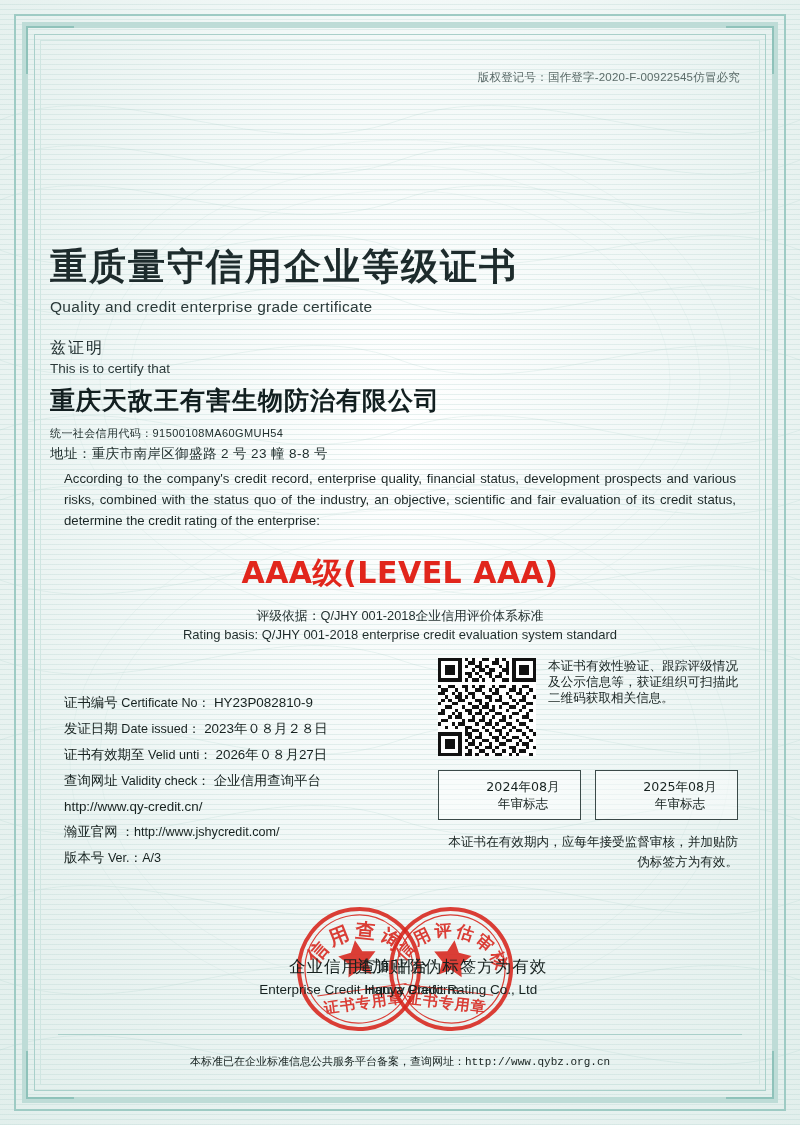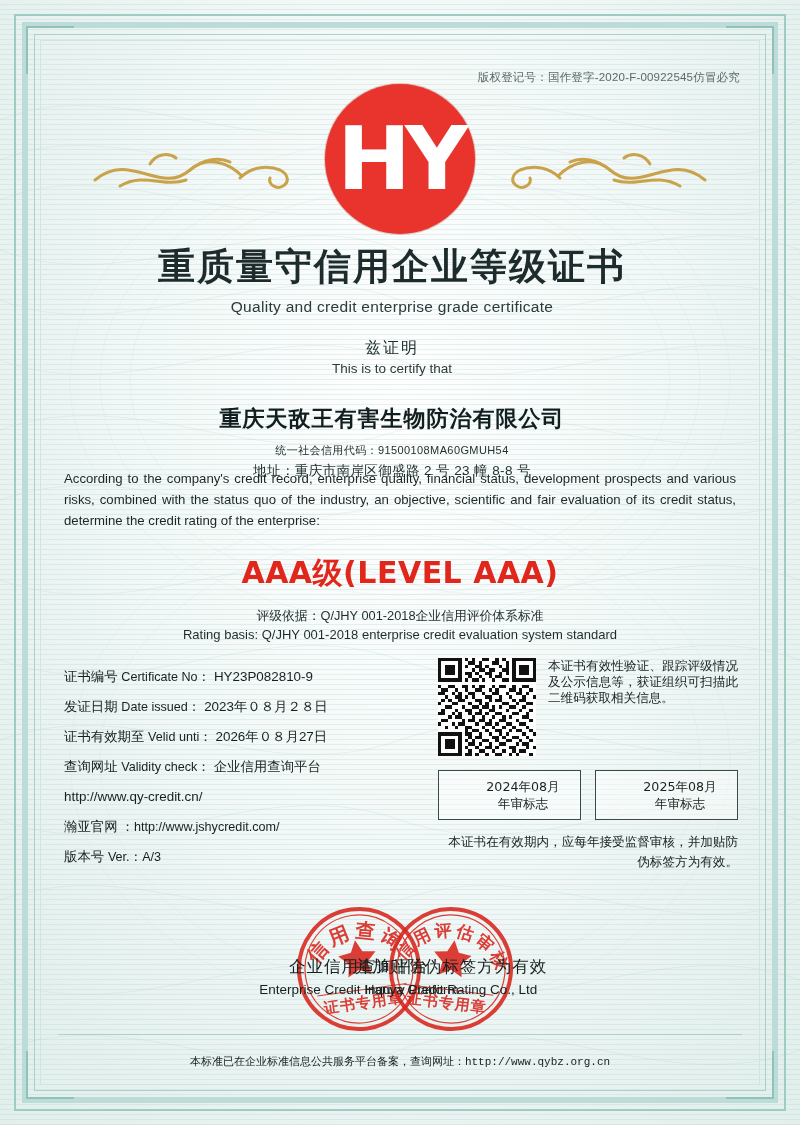--- a/index.html
+++ b/index.html
@@ -116,21 +116,20 @@
     color: #c9a24a;
   }
   .flourish.left { left: 40px; }
   .flourish.right { right: 40px; transform: scaleX(-1); }
 
   
   .title-zone {
     position: absolute;
     top: 196px;
     left: 0; right: 16px;
-    text-align: center;
   }
   .title-cn {
     font-size: 37px;
     font-weight: 700;
     color: #1d2b2c;
     letter-spacing: 2px;
     font-family: "DejaVu Sans", sans-serif;
   }
   .title-en {
     margin-top: 6px;
@@ -144,22 +143,22 @@
     color: #1d2b2c;
     letter-spacing: 2px;
     font-family: "DejaVu Sans", sans-serif;
   }
   .certify-en {
     margin-top: 2px;
     font-size: 13.5px;
     color: #2b3a3a;
   }
   .company {
-    margin-top: 28px;
-    font-size: 22px;
+    margin-top: 8px;
+    font-size: 25px;
     font-weight: 700;
     color: #121f20;
     letter-spacing: 1px;
     font-family: "DejaVu Sans", sans-serif;
   }
   .reg-line {
     margin-top: 9px;
     font-size: 11px;
     color: #22302f;
     letter-spacing: .4px;
@@ -211,26 +210,26 @@
   .basis-en {
     margin-top: 2px;
     text-align: center;
     font-size: 13px;
     color: #1f2c2b;
   }
 
   
   .details {
     position: absolute;
-    top: 616px;
+    top: 644px;
     left: 14px;
     width: 395px;
     font-size: 13.4px;
     color: #16211f;
-    line-height: 30px;
+    line-height: 25px;
   }
   .det-row {
     white-space: nowrap;
   }
   .det-label-cn {
     font-family: "DejaVu Sans", sans-serif;
   }
   .det-label-en {
     font-size: 12.6px;
   }
@@ -394,43 +393,20 @@
   <div class="frame-inner2"></div>
   <div class="corner tl"></div>
   <div class="corner tr"></div>
   <div class="corner bl"></div>
   <div class="corner br"></div>
 
   <div class="content">
 
     <div class="copyright-line">版权登记号：国作登字-2020-F-00922545仿冒必究</div>
 
-    <div class="logo-wrap">
-      <svg class="flourish left" viewBox="0 0 210 70">
-        <g fill="none" stroke="currentColor" stroke-width="3" stroke-linecap="round">
-          <path d="M5,44 C40,14 70,60 100,34 C118,18 140,28 152,40"></path>
-          <path d="M30,50 C55,36 74,52 96,44"></path>
-          <path d="M100,34 C112,24 128,20 140,26"></path>
-          <path d="M150,42 C160,32 176,28 190,34 C198,38 200,46 193,50 C186,54 178,48 180,42"></path>
-          <path d="M60,28 C66,18 78,16 86,22"></path>
-        </g>
-      </svg>
-      <svg class="flourish right" viewBox="0 0 210 70">
-        <g fill="none" stroke="currentColor" stroke-width="3" stroke-linecap="round">
-          <path d="M5,44 C40,14 70,60 100,34 C118,18 140,28 152,40"></path>
-          <path d="M30,50 C55,36 74,52 96,44"></path>
-          <path d="M100,34 C112,24 128,20 140,26"></path>
-          <path d="M150,42 C160,32 176,28 190,34 C198,38 200,46 193,50 C186,54 178,48 180,42"></path>
-          <path d="M60,28 C66,18 78,16 86,22"></path>
-        </g>
-      </svg>
-      <div class="logo-circle">
-        <div class="logo-mark">HY</div>
-      </div>
-    </div>
 
     <div class="title-zone">
       <div class="title-cn">重质量守信用企业等级证书</div>
       <div class="title-en">Quality and credit enterprise grade certificate</div>
       <div class="certify-cn">兹证明</div>
       <div class="certify-en">This is to certify that</div>
       <div class="company">重庆天敌王有害生物防治有限公司</div>
       <div class="reg-line">统一社会信用代码：91500108MA60GMUH54</div>
       <div class="addr-line">地址：重庆市南岸区御盛路 2 号 23 幢 8-8 号</div>
     </div>

